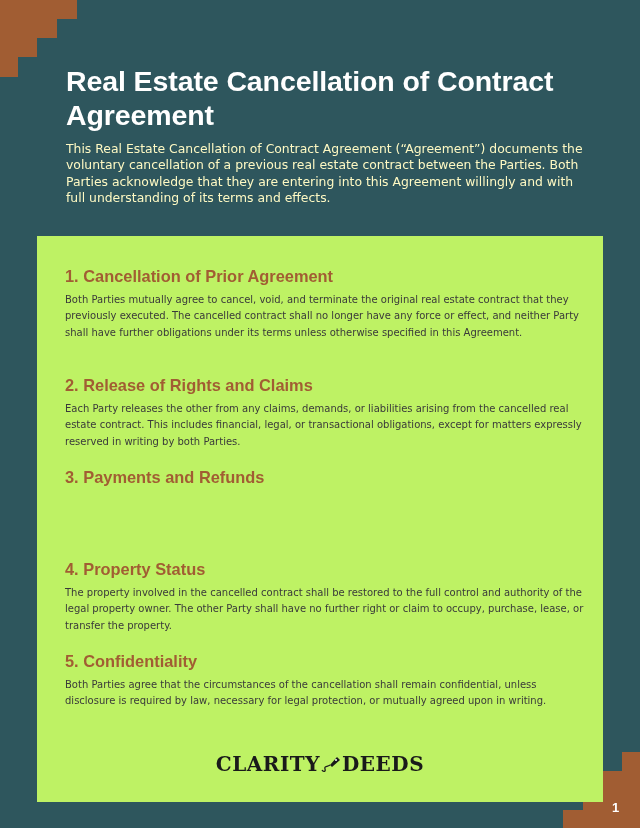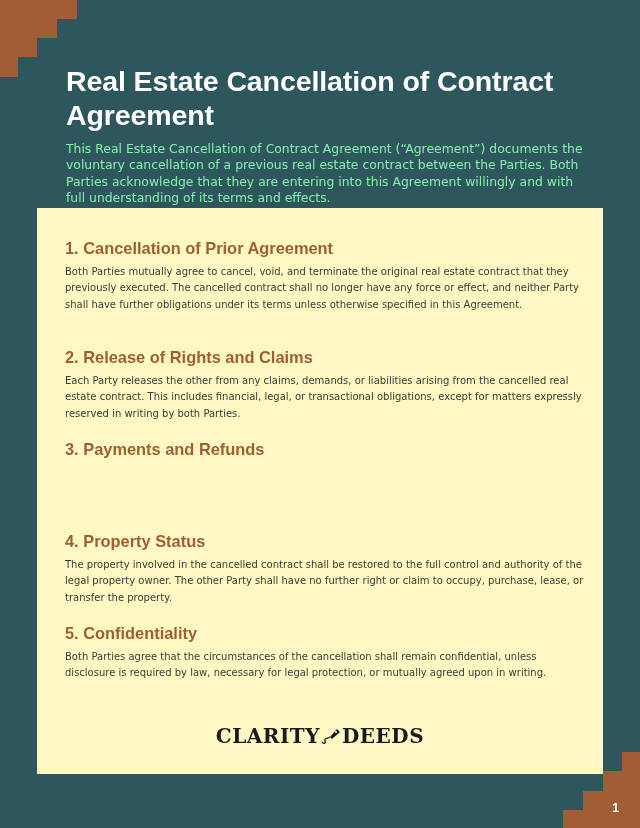--- a/index.html
+++ b/index.html
@@ -9,25 +9,25 @@
     font-family: "DejaVu Sans", sans-serif;
   }
   .deco { position: absolute; background: #a15d33; }
   .title {
     position: absolute; left: 66px; top: 64px; width: 520px;
     color: #ffffff; font-family: "Liberation Sans", sans-serif; font-weight: bold;
     font-size: 28.5px; line-height: 34px; margin: 0; letter-spacing: -0.1px;
   }
   .intro {
     position: absolute; left: 66px; top: 141px; width: 520px;
-    color: #86efac; font-size: 12.4px; line-height: 16.4px; margin: 0;
+    color: #fef9c3; font-size: 12.4px; line-height: 16.4px; margin: 0;
   }
   .card {
-    position: absolute; left: 37px; top: 208px; width: 566px; height: 566px;
-    background: #fef9c3;
+    position: absolute; left: 37px; top: 236px; width: 566px; height: 566px;
+    background: #bef264;
   }
   .section { position: absolute; left: 28px; width: 520px; }
   .section h2 {
     margin: 0; color: #a15d33; font-family: "Liberation Sans", sans-serif;
     font-weight: bold; font-size: 16.4px; line-height: 20px;
   }
   .section p {
     margin: 6px 0 0 0; color: #3a3a3a; font-size: 10px; line-height: 16.4px;
   }
   .logo {

